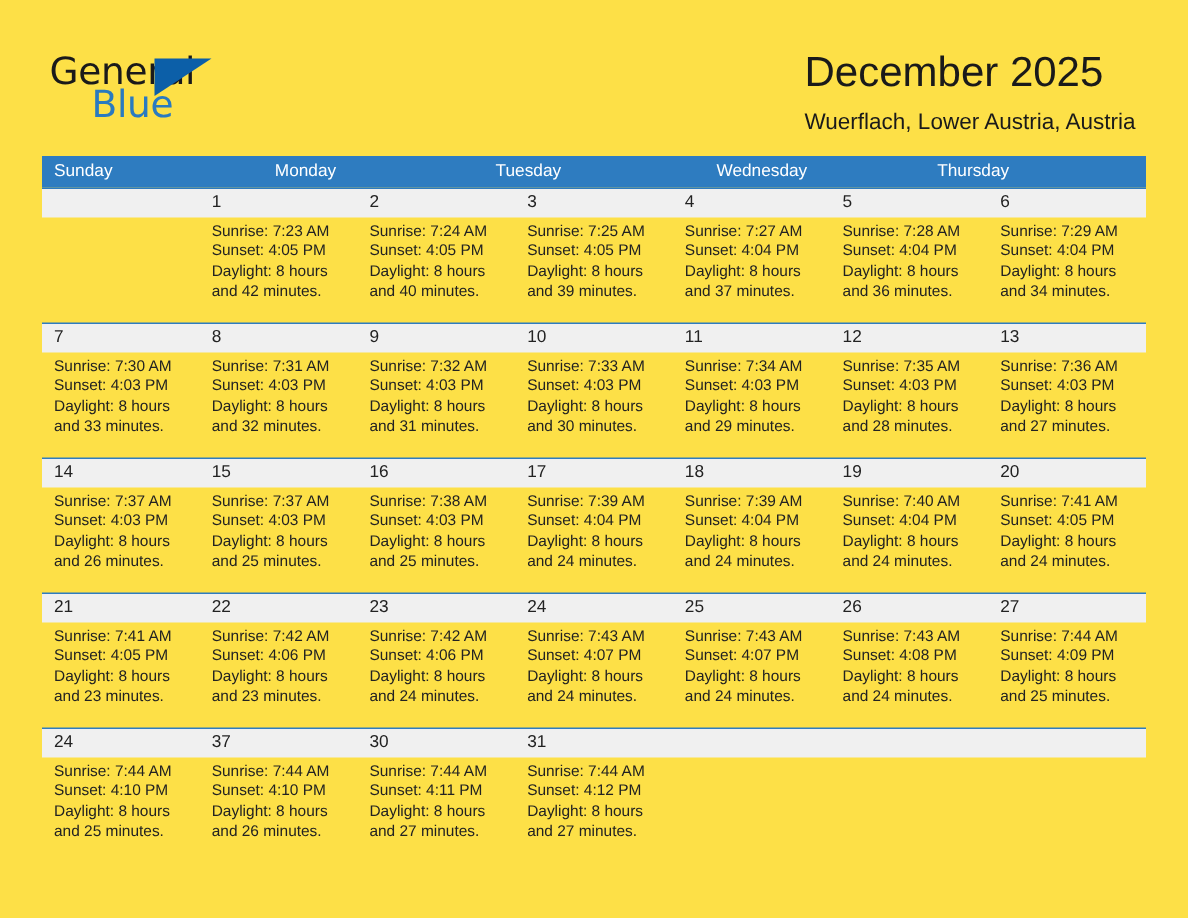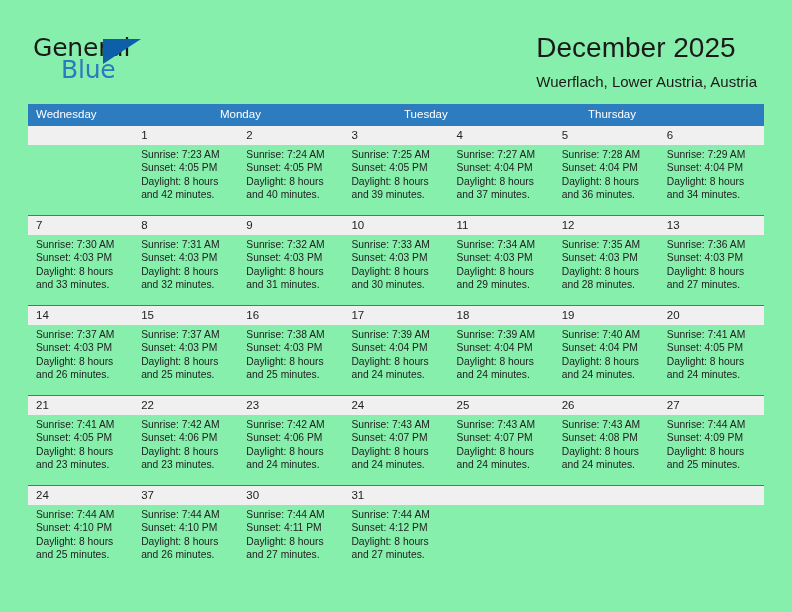--- a/index.html
+++ b/index.html
@@ -8,21 +8,21 @@
     height: 612px;
     background: #ffffff;
     font-family: "Liberation Sans", sans-serif;
     overflow: hidden;
   }
 
   .page {
     position: relative;
     width: 792px;
     height: 612px;
-    background: #86efac;
+    background: #fde047;
   }
 
   
   .header {
     position: absolute;
     left: 0; top: 0;
     width: 792px;
     height: 104px;
   }
 
@@ -166,23 +166,24 @@
     <div class="title-block">
       <div class="cal-title">December 2025</div>
       <div class="cal-subtitle">Wuerflach, Lower Austria, Austria</div>
     </div>
 
   </div>
 
   <div class="calendar">
 
     <div class="weekday-row">
-      <div class="weekday-cell">Wednesday</div>
+      <div class="weekday-cell">Sunday</div>
       <div class="weekday-cell">Monday</div>
       <div class="weekday-cell">Tuesday</div>
+      <div class="weekday-cell">Wednesday</div>
       <div class="weekday-cell">Thursday</div>
     </div>
 
     <div class="week">
       <div class="daynum-band"></div>
       <div class="week-inner">
         <div class="day-cell empty">
           <div class="day-num"></div>
           <div class="day-info">
             <div></div>

